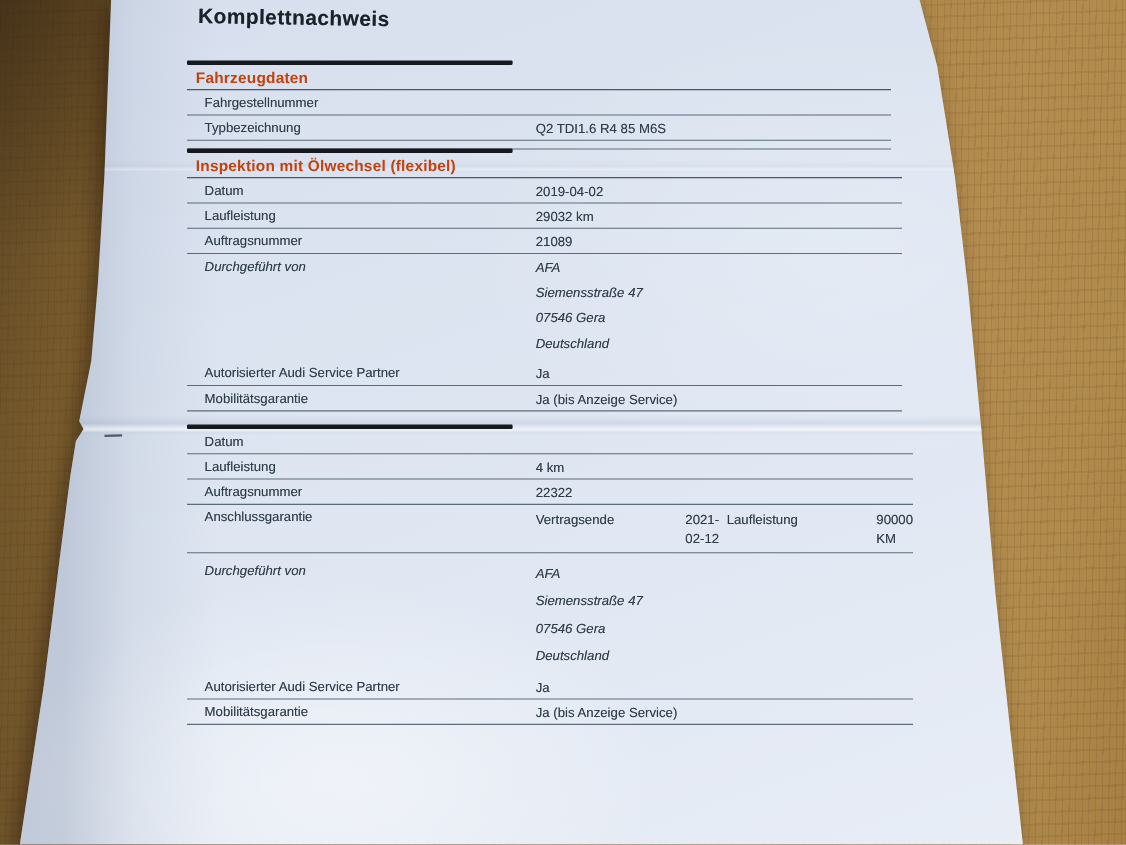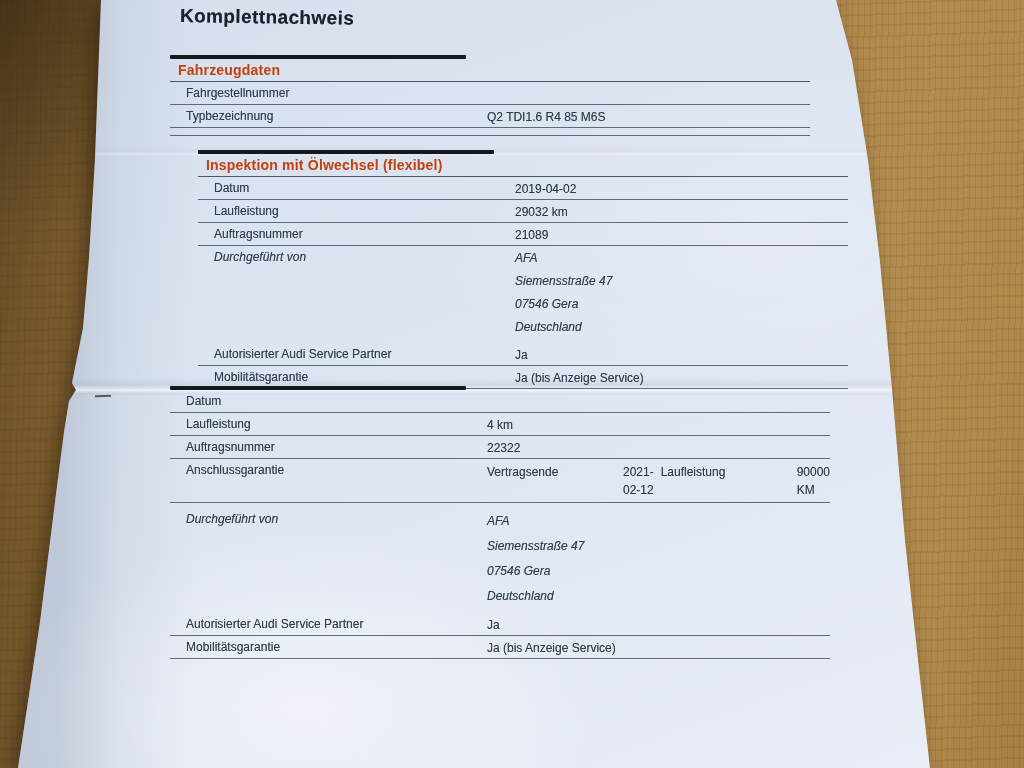--- a/index.html
+++ b/index.html
@@ -32,21 +32,21 @@
     background:linear-gradient(180deg, rgba(130,150,180,0) 0%, rgba(130,150,180,.08) 50%, rgba(255,255,255,.28) 80%, rgba(130,150,180,0) 100%);}
   .fold-mark{position:absolute;left:95px;top:395px;width:16px;height:2px;background:#38464f;opacity:.85;transform:rotate(-2deg);}
 
   .content{position:absolute;left:170px;top:0;width:662px;z-index:2;color:#2e3c49;}
   .doc-title{position:absolute;left:10px;top:5px;font-size:19px;font-weight:700;color:#1b2229;
     letter-spacing:.4px;transform:rotate(.9deg);transform-origin:left center;
     text-shadow:0 0 .5px rgba(27,34,41,.55);}
 
   .section{position:absolute;left:0;}
   .sec-1{top:55px;width:640px;}
-  .sec-2{top:150px;width:650px;margin-left:28px;}
+  .sec-2{top:135px;width:650px;}
   .sec-3{top:386px;width:660px;}
 
   .sec-bar{height:4px;width:296px;background:#15181c;border-radius:1px;}
   .sec-head{font-size:14px;font-weight:700;color:#c2410c;padding:3px 0 3px 8px;
     border-bottom:1.2px solid rgba(56,72,88,.9);letter-spacing:.2px;}
 
   .row{display:flex;align-items:flex-start;border-bottom:1px solid rgba(62,80,98,.82);
     font-size:12px;line-height:17px;}
   .row.no-rule{border-bottom:none;font-style:italic;}
   .row-label{flex:0 0 317px;box-sizing:border-box;padding:3px 4px 2px 16px;

